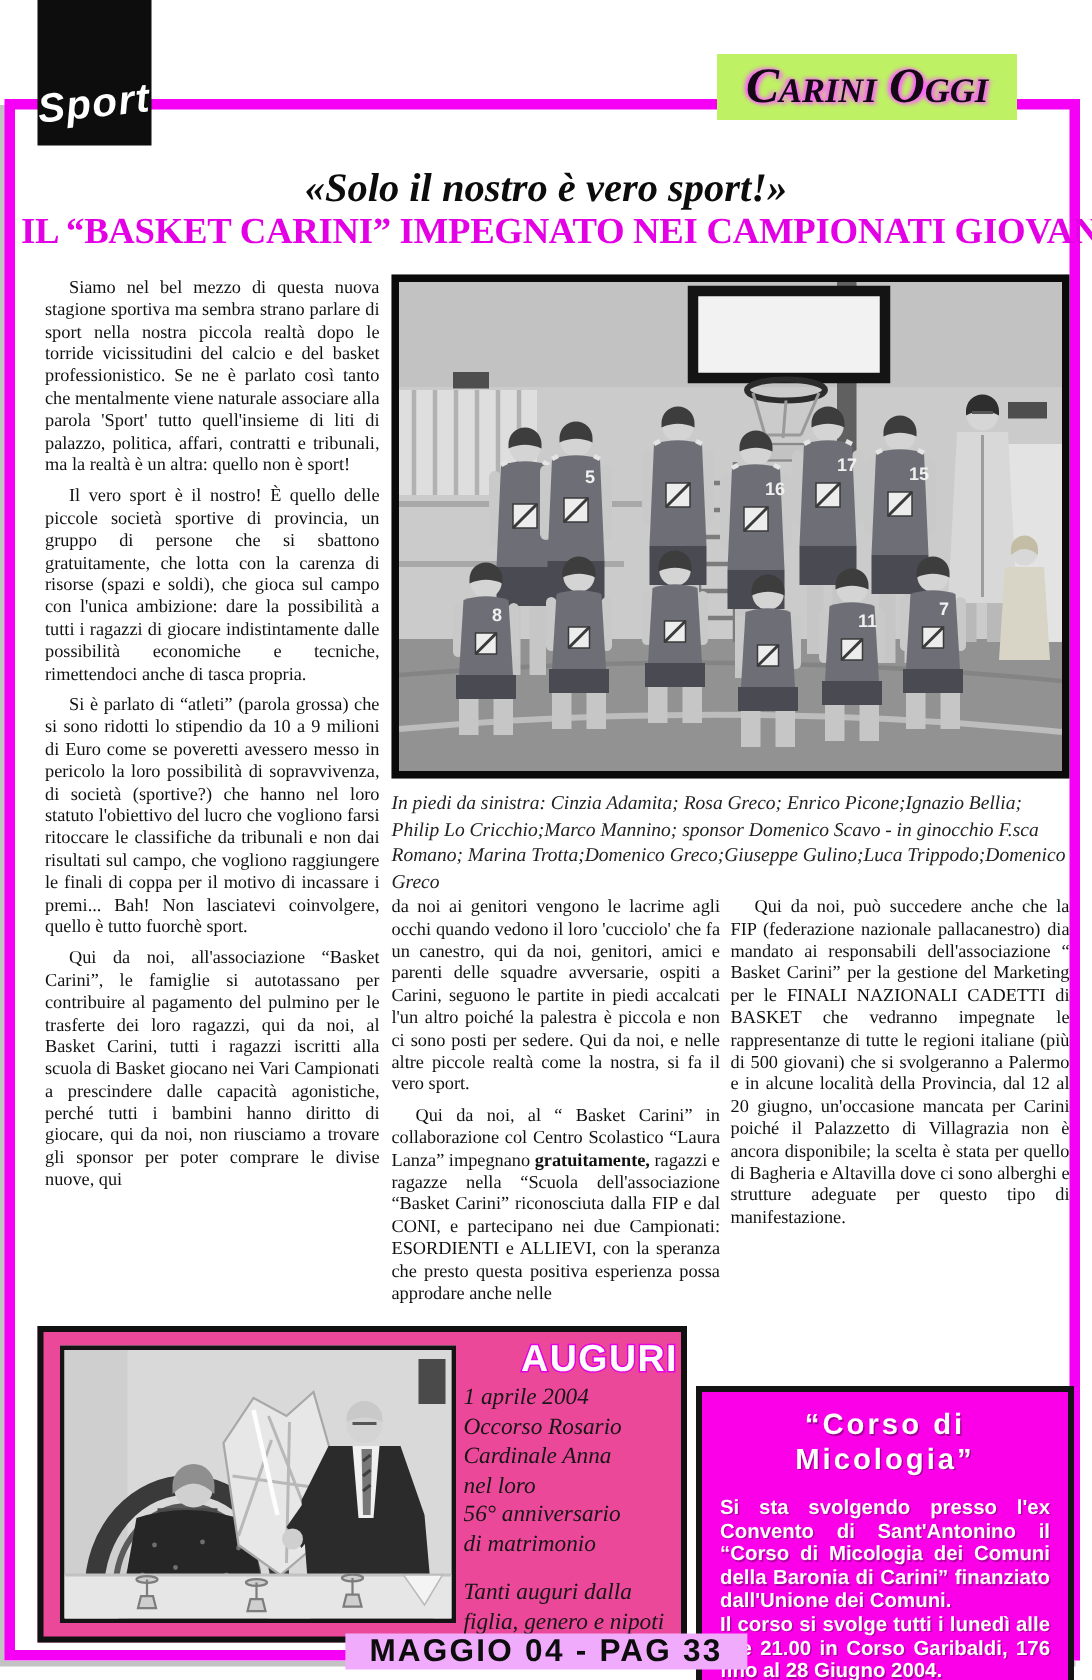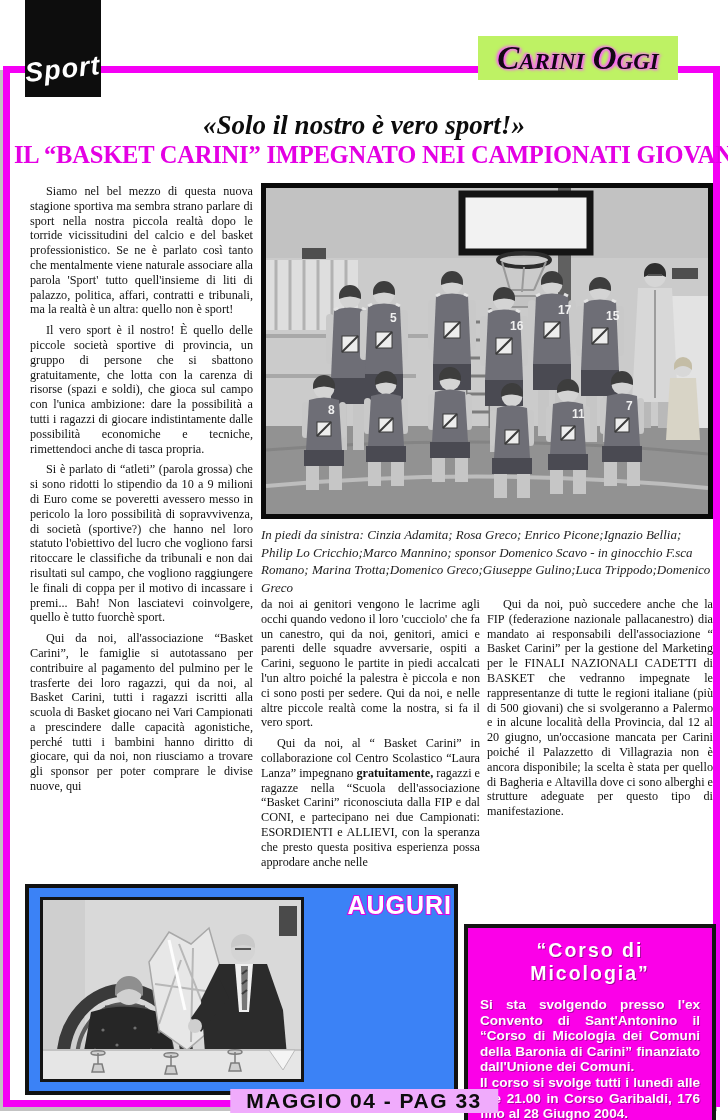--- a/index.html
+++ b/index.html
@@ -33,21 +33,21 @@
   .col2{left:261px;top:597px;width:219px;height:284px;}
   .col3{left:487px;top:597px;width:226px;height:284px;}
   
   .team-photo{position:absolute;left:261px;top:183px;width:452px;height:336px;
               border:5px solid #0a0a0a;box-sizing:border-box;background:#c9c9c9;z-index:2;}
   .team-photo svg{display:block;width:100%;height:100%;}
   .caption{position:absolute;left:261px;top:526px;width:452px;z-index:2;
            font-style:italic;font-size:13px;line-height:17.5px;color:#222;}
   
   .auguri-box{position:absolute;left:25px;top:884px;width:433px;height:211px;box-sizing:border-box;
-              border:4px solid #111;background:#3b82f6;z-index:2;}
+              border:4px solid #111;background:#ec4899;z-index:2;}
   .auguri-photo{position:absolute;left:11px;top:9px;width:264px;height:185px;box-sizing:border-box;
                 border:3px solid #141414;background:#dcdcdc;}
   .auguri-photo svg{display:block;width:100%;height:100%;}
   .auguri-right{position:absolute;left:280px;top:2px;width:145px;height:199px;}
   .auguri-title-svg{display:block;margin:0 0 2px auto;}
   .auguri-lines{font-style:italic;font-size:15.5px;line-height:19.5px;color:#161616;}
   .auguri-closing{margin-top:13px;font-style:italic;font-size:15.5px;line-height:19.5px;color:#161616;}
   
   .mico-box{position:absolute;left:464px;top:924px;width:252px;height:211px;box-sizing:border-box;
             border:4px solid #141414;background:#fb00e8;z-index:2;padding:9px 12px;
@@ -269,20 +269,32 @@
               <path d="M186,171 L198,171 L196,163 L188,163 Z"></path>
             </g>
         </g>
         <polygon points="226,150 252,150 240,170" fill="#f4f4f4" stroke="#bbb" stroke-width="1"></polygon>
       </svg>
     </div>
     <div class="auguri-right">
       <svg class="auguri-title-svg" width="145" height="30" viewBox="0 0 145 30">
         <text x="143" y="24" text-anchor="end" font-family="Liberation Sans, sans-serif" font-weight="bold" font-size="25" letter-spacing="1" fill="#ffffff" stroke="#e400e4" stroke-width="2" paint-order="stroke">AUGURI</text>
       </svg>
+      <div class="auguri-lines">
+        <div>1 aprile 2004</div>
+        <div>Occorso Rosario</div>
+        <div>Cardinale Anna</div>
+        <div>nel loro</div>
+        <div>56° anniversario</div>
+        <div>di matrimonio</div>
+      </div>
+      <div class="auguri-closing">
+        <div>Tanti auguri dalla</div>
+        <div>figlia, genero e nipoti</div>
+      </div>
     </div>
   </div>
 
   <div class="mico-box">
     <div class="mico-title">“Corso di Micologia”</div>
     <p>Si sta svolgendo presso l'ex Convento di Sant'Antonino il “Corso di Micologia dei Comuni della Baronia di Carini” finanziato dall'Unione dei Comuni.</p>
     <p>Il corso si svolge tutti i lunedì alle ore 21.00 in Corso Garibaldi, 176 fino al 28 Giugno 2004.</p>
   </div>
 
   <div class="footer-text">MAGGIO 04 - PAG 33</div>

